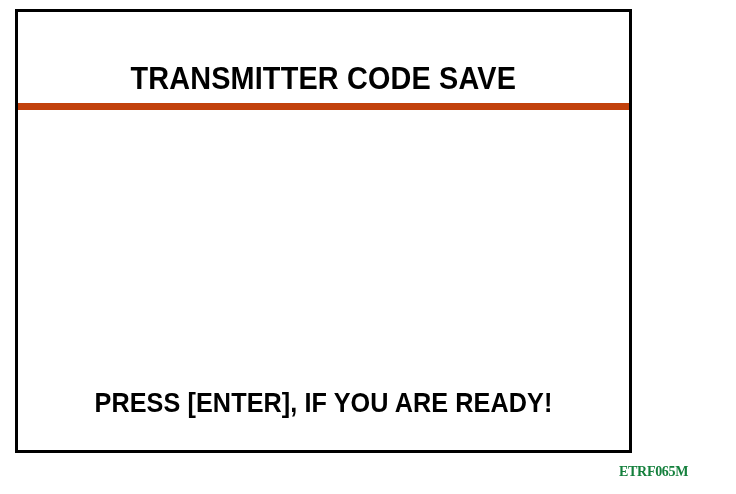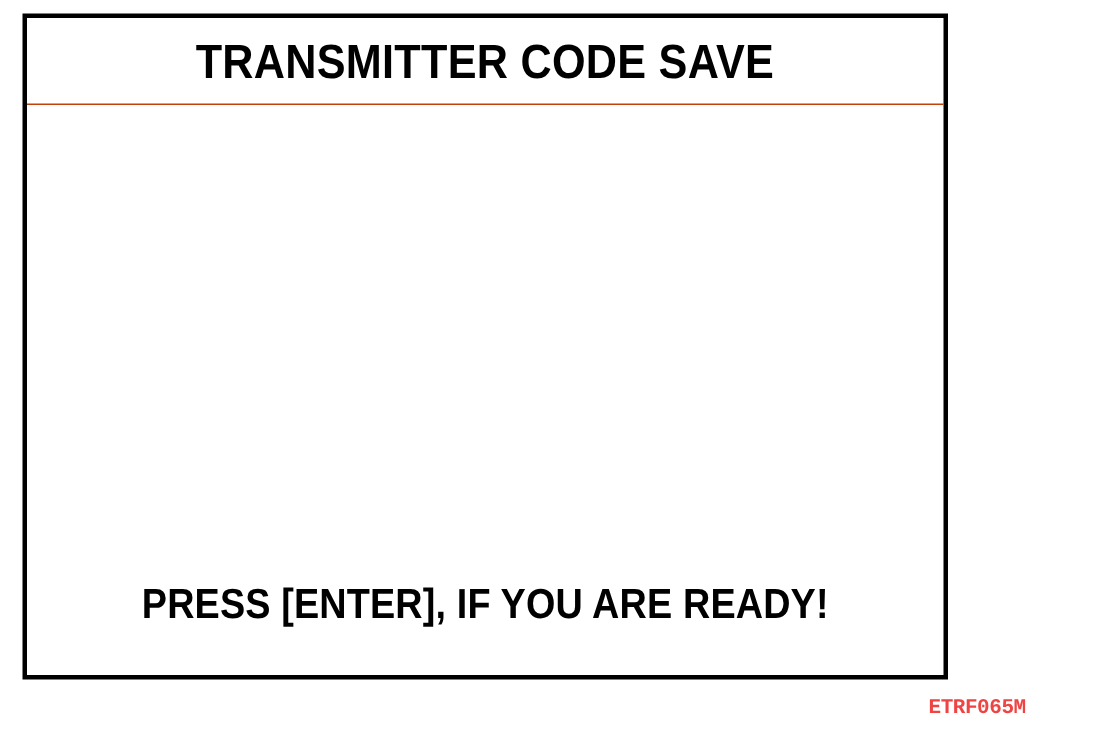--- a/index.html
+++ b/index.html
@@ -28,25 +28,26 @@
     border: 3px solid #000000;
     background: #ffffff;
     display: flex;
     flex-direction: column;
   }
 
   
   #title-bar {
     height: 58px;
     flex: 0 0 58px;
-    border-bottom: 1px solid #c2410c;
+    border-bottom: 7px solid #c2410c;
     display: flex;
     align-items: center;
     justify-content: center;
     box-sizing: border-box;
+    margin-top: 40px;
   }
   #screen-title {
     font-size: 32px;
     line-height: 32px;
     font-weight: bold;
     letter-spacing: 0.2px;
     transform: scaleX(0.90);
     transform-origin: center center;
     white-space: nowrap;
   }
@@ -89,26 +90,26 @@
     white-space: nowrap;
     transform: scaleX(0.90);
     transform-origin: center center;
   }
 
   
   #figure-caption {
     position: absolute;
     left: 619px;
     top: 464px;
-    font-family: Liberation Mono, monospace;
+    font-family: Liberation Serif, serif;
     font-size: 14px;
     line-height: 16px;
     font-weight: bold;
     letter-spacing: -0.3px;
-    color: #ef4444;
+    color: #15803d;
     white-space: nowrap;
   }
 </style>
 </head>
 <body>
 
 <div id="tester-screen">
 
   <div id="title-bar">
     <div id="screen-title">TRANSMITTER CODE SAVE</div>

